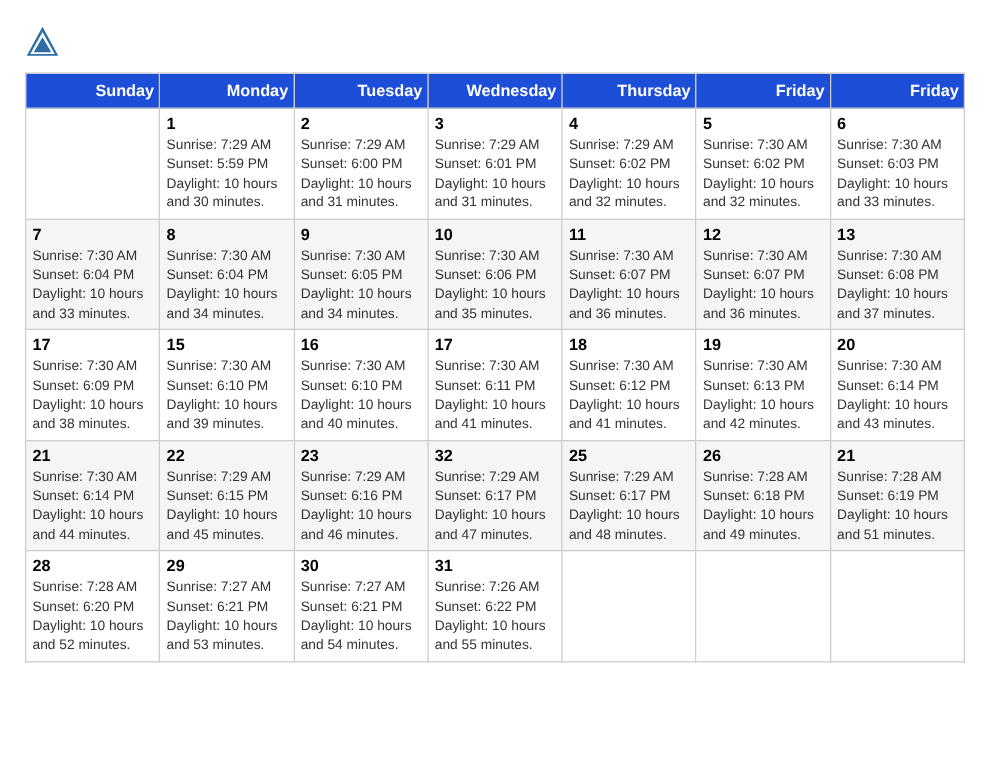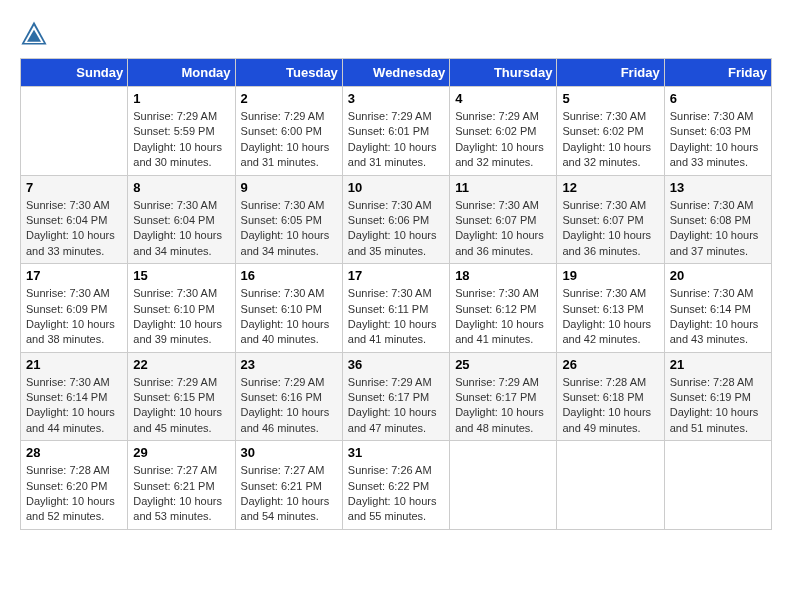--- a/index.html
+++ b/index.html
@@ -278,21 +278,21 @@
 and 45 minutes.</div>
         </td>
         <td>
           <span class="day-number">23</span>
           <div class="day-info" style="white-space: pre-line;">Sunrise: 7:29 AM
 Sunset: 6:16 PM
 Daylight: 10 hours
 and 46 minutes.</div>
         </td>
         <td>
-          <span class="day-number">36</span>
+          <span class="day-number">32</span>
           <div class="day-info" style="white-space: pre-line;">Sunrise: 7:29 AM
 Sunset: 6:17 PM
 Daylight: 10 hours
 and 47 minutes.</div>
         </td>
         <td>
           <span class="day-number">25</span>
           <div class="day-info" style="white-space: pre-line;">Sunrise: 7:29 AM
 Sunset: 6:17 PM
 Daylight: 10 hours

